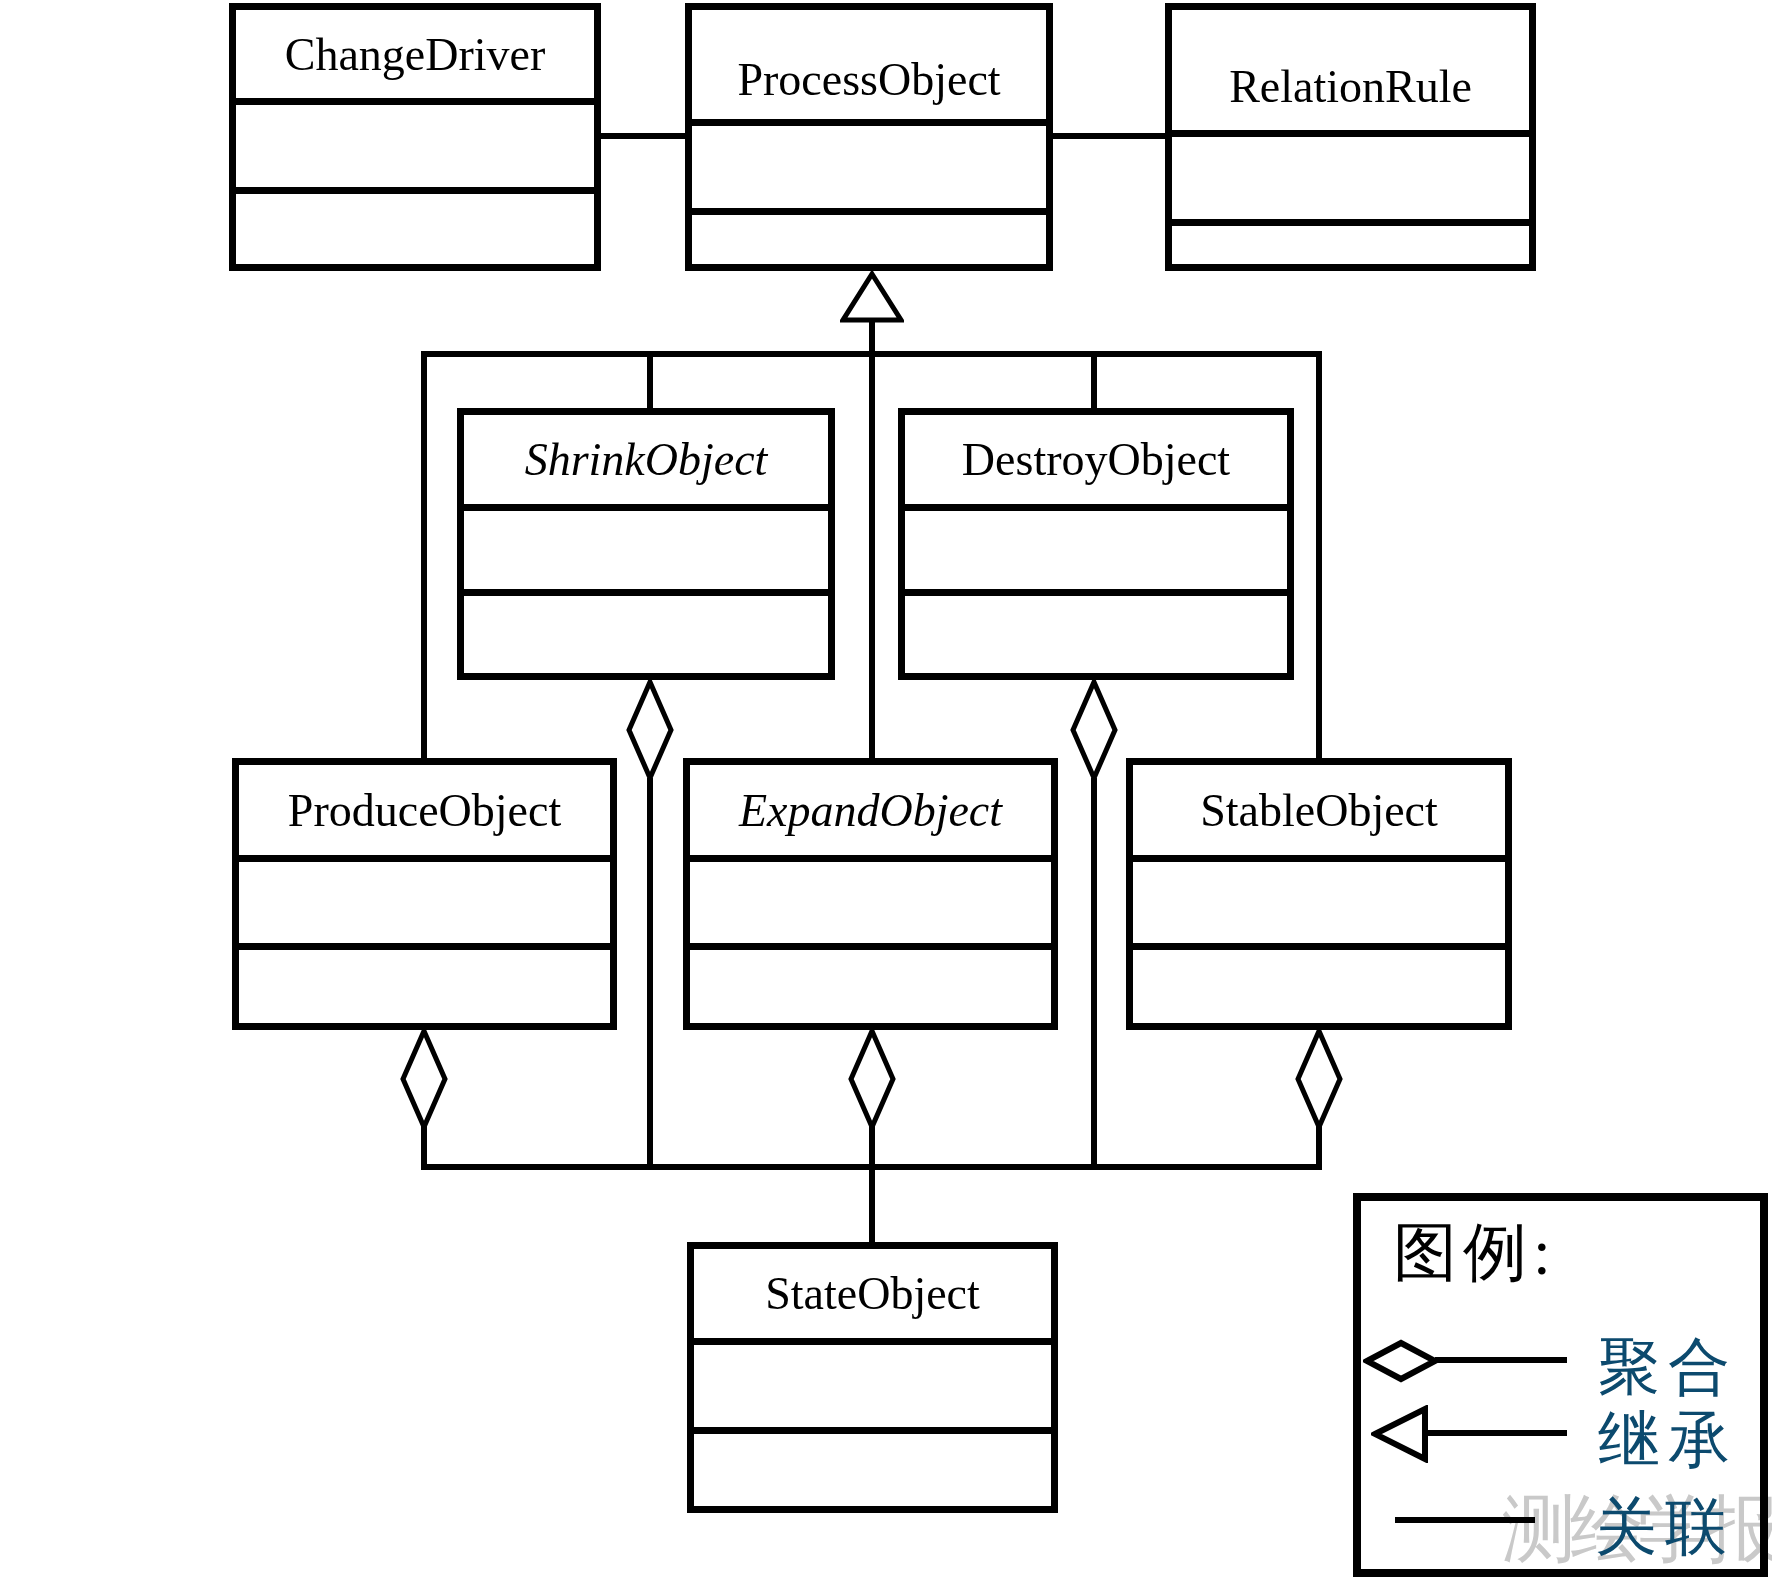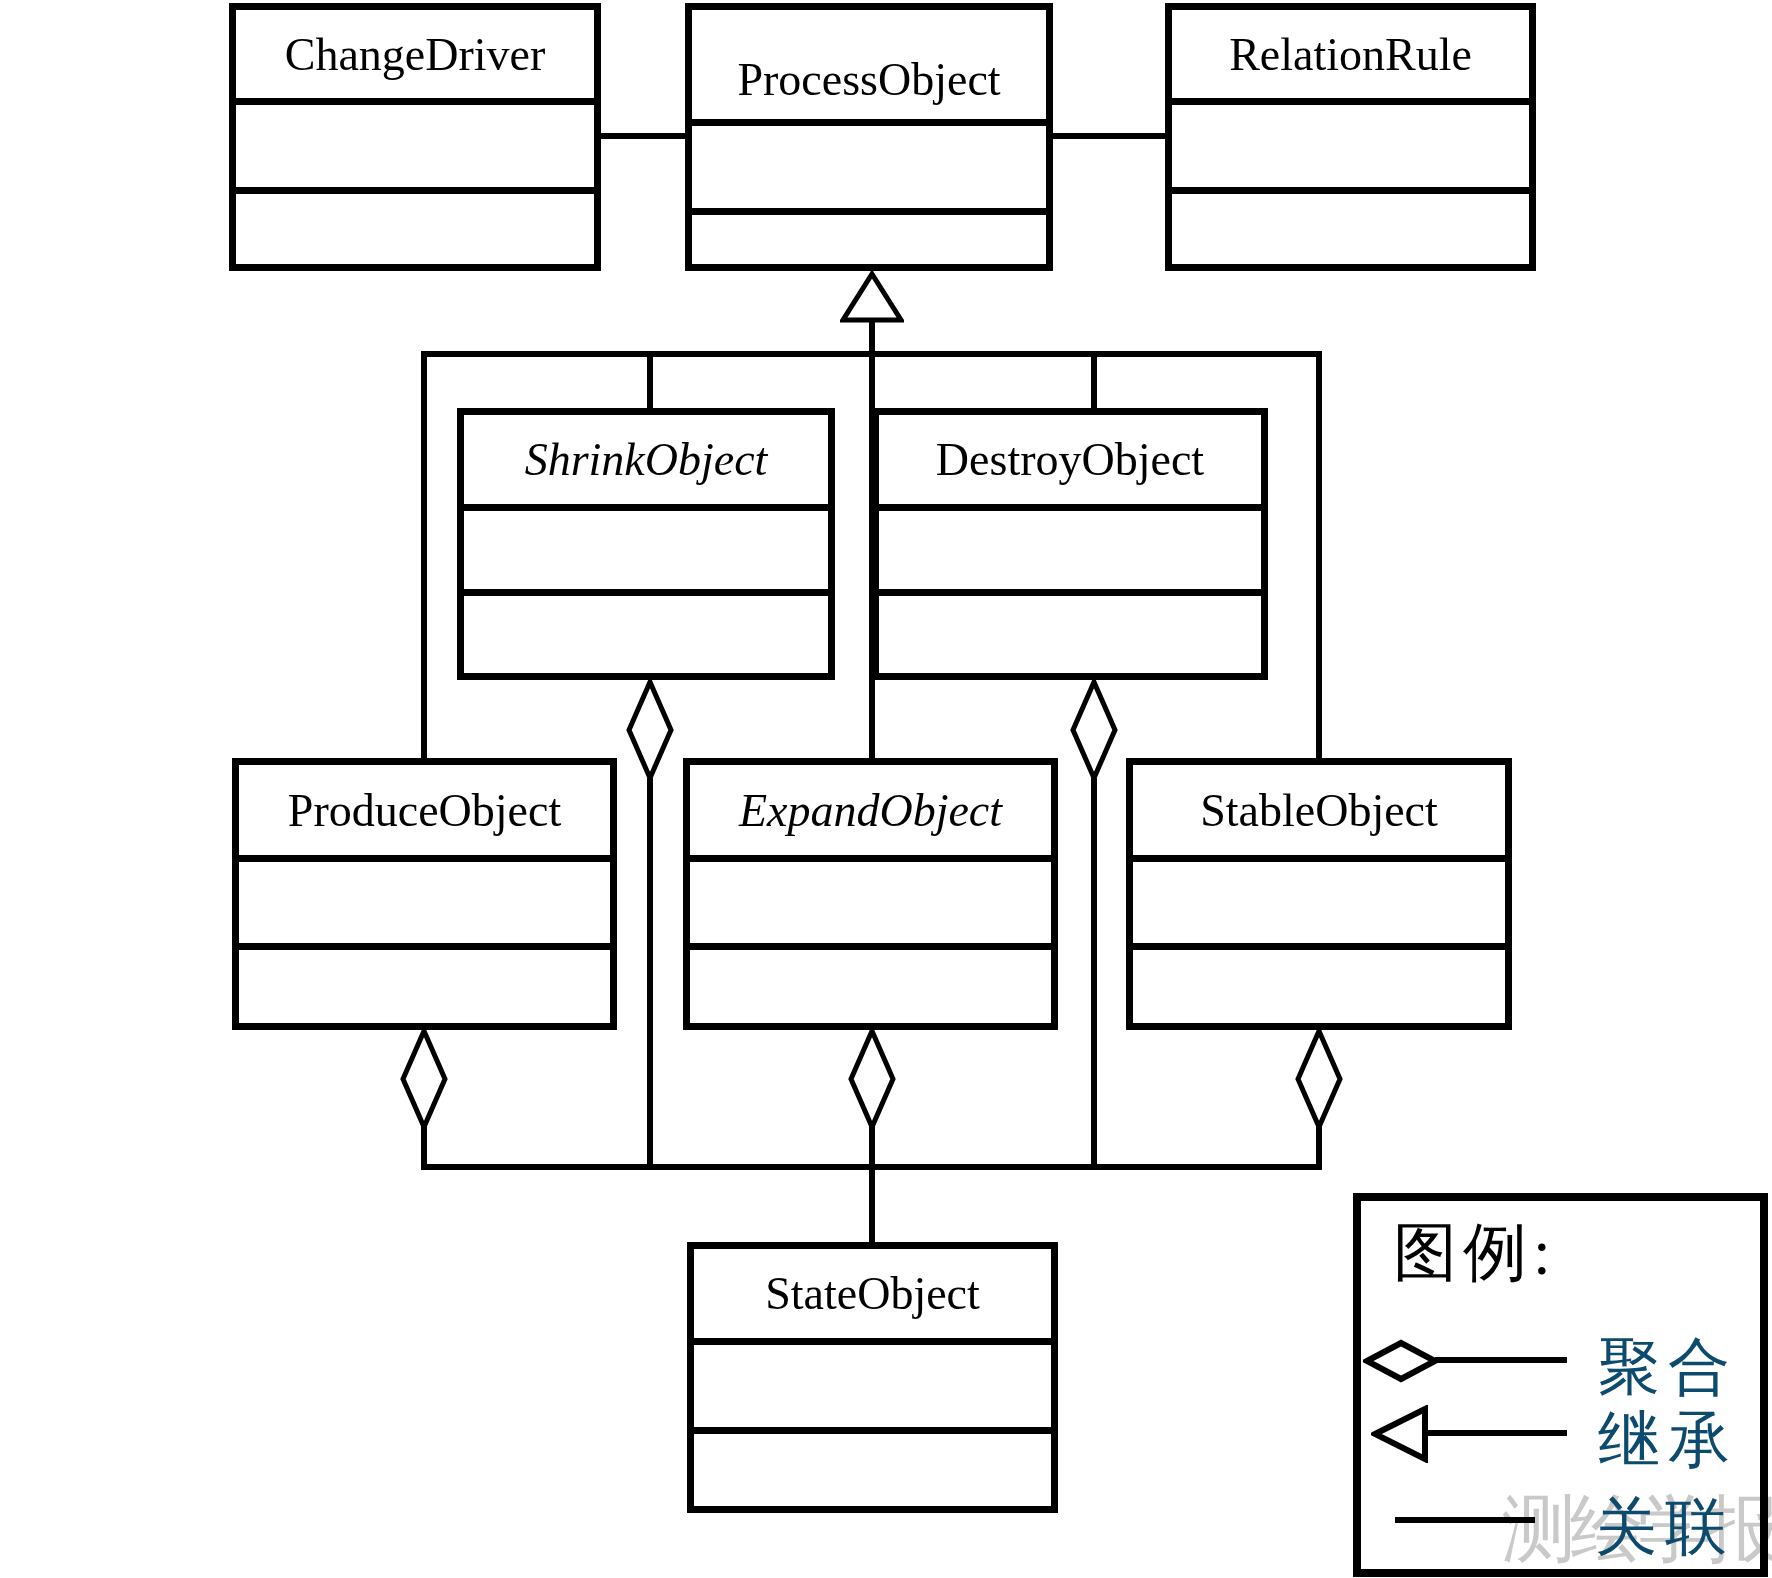--- a/index.html
+++ b/index.html
@@ -71,36 +71,36 @@
 
   <div class="uml-box" style="left:685px;top:3px;width:368px;height:268px;">
     <div class="uml-title" style="height:87px;margin-top:29px;">
         <span>ProcessObject</span>
       </div>
     <div class="uml-attrs" style="height:89px;"></div>
     <div class="uml-ops"></div>
   </div>
 
   <div class="uml-box" style="left:1165px;top:3px;width:371px;height:268px;">
-    <div class="uml-title" style="height:95px;">
+    <div class="uml-title" style="height:95px;margin-top:32px;">
         <span>RelationRule</span>
       </div>
     <div class="uml-attrs" style="height:89px;"></div>
     <div class="uml-ops"></div>
   </div>
 
   <div class="uml-box" style="left:457px;top:408px;width:378px;height:272px;">
     <div class="uml-title" style="height:96px;font-style:italic;">
         <span>ShrinkObject</span>
       </div>
     <div class="uml-attrs" style="height:85px;"></div>
     <div class="uml-ops"></div>
   </div>
 
-  <div class="uml-box" style="left:872px;top:408px;width:396px;height:272px;">
+  <div class="uml-box" style="left:898px;top:408px;width:396px;height:272px;">
     <div class="uml-title" style="height:96px;">
         <span>DestroyObject</span>
       </div>
     <div class="uml-attrs" style="height:85px;"></div>
     <div class="uml-ops"></div>
   </div>
 
   <div class="uml-box" style="left:232px;top:758px;width:385px;height:272px;">
     <div class="uml-title" style="height:97px;">
         <span>ProduceObject</span>

